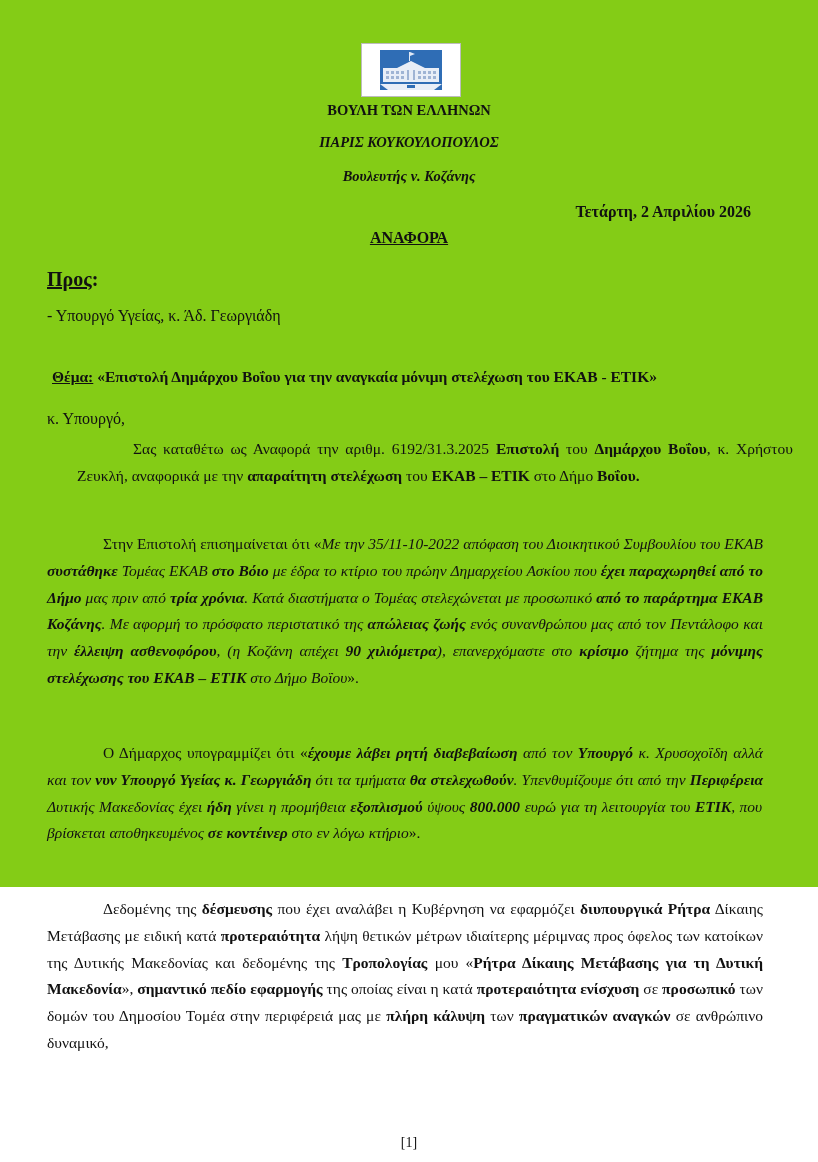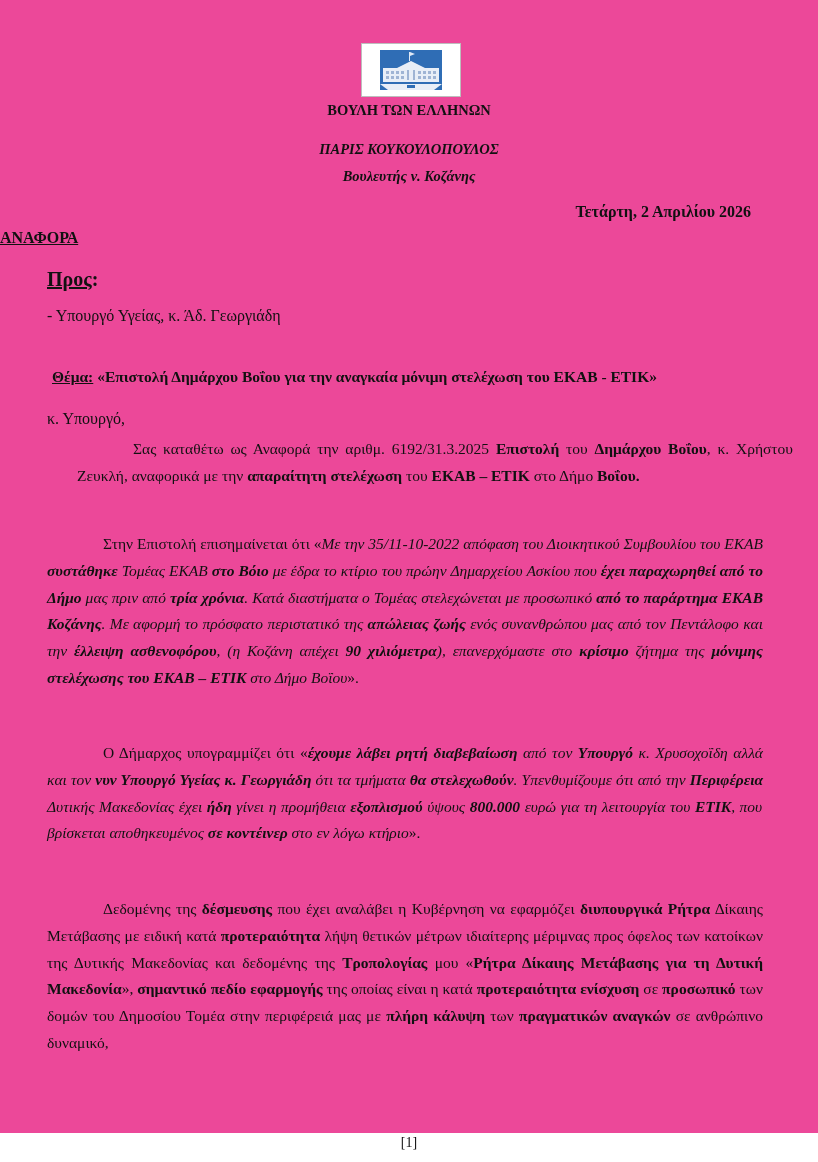--- a/index.html
+++ b/index.html
@@ -1,23 +1,23 @@
 <!DOCTYPE html>
 <html><head>
 <meta charset="utf-8">
 <style>
   html, body { margin: 0; padding: 0; background: #ffffff; }
   body { width: 818px; height: 1162px; position: relative; overflow: hidden; color: #111; }
-  .page { position: absolute; left: 0; top: 0; width: 818px; height: 1133px; background: #ec4899; }
+  .page { position: absolute; left: 0; top: 0; width: 818px; height: 887px; background: #84cc16; }
   .logo { position: absolute; left: 361px; top: 43px; width: 98px; height: 52px; border: 1px solid #bdbdbd; background: #fff; }
   .logo svg { display: block; }
   .hdr { position: absolute; left: 0; width: 818px; text-align: center; font-family: "Liberation Serif", serif; font-size: 14.5px; font-weight: bold; line-height: 22px; }
   .hdr.i { font-style: italic; }
   .date { position: absolute; right: 67px; top: 203px; font-family: "Liberation Serif", serif; font-weight: bold; font-size: 16px; }
-  .title { position: absolute; left: 0; width: 818px; top: 229px; text-align: left; font-family: "Liberation Serif", serif; font-weight: bold; font-size: 16px; text-decoration: underline; }
+  .title { position: absolute; left: 0; width: 818px; top: 229px; text-align: center; font-family: "Liberation Serif", serif; font-weight: bold; font-size: 16px; text-decoration: underline; }
   .pros { position: absolute; left: 47px; top: 268px; font-family: "Liberation Serif", serif; font-weight: bold; font-size: 20px; }
   .pros u { text-decoration: underline; }
   .recip { position: absolute; left: 47px; top: 307px; font-family: "Liberation Serif", serif; font-size: 16px; }
   .subject { position: absolute; left: 52px; top: 356px; font-family: "Liberation Serif", serif; font-weight: bold; font-size: 15.5px; margin-top: 12px; }
   .subject u { text-decoration: underline; }
   .greet { position: absolute; left: 47px; top: 410px; font-family: "Liberation Serif", serif; font-size: 16px; }
   .body { position: absolute; left: 47px; width: 716px; font-family: "Liberation Serif", serif; font-size: 15.5px; line-height: 26.8px; text-align: justify; }
   .body p { margin: 0; text-indent: 56px; }
   .p1 { top: 436px; margin-left: 30px; }
   .p2 { top: 531px; }
@@ -56,21 +56,21 @@
           <rect x="71" y="32" width="3" height="3"></rect>
         <rect x="45" y="26" width="2" height="10"></rect>
           <rect x="51" y="26" width="2" height="10"></rect>
       </g>
       <polygon points="18,40 80,40 72,46 26,46" fill="#e8eef7"></polygon>
       <rect x="45" y="41" width="8" height="3" fill="#2f6db5"></rect>
     </svg>
   </div>
 
   <div class="hdr" style="top:99px;">ΒΟΥΛΗ ΤΩΝ ΕΛΛΗΝΩΝ</div>
-  <div class="hdr i" style="top:138px;">ΠΑΡΙΣ ΚΟΥΚΟΥΛΟΠΟΥΛΟΣ</div>
+  <div class="hdr i" style="top:131px;">ΠΑΡΙΣ ΚΟΥΚΟΥΛΟΠΟΥΛΟΣ</div>
   <div class="hdr i" style="top:165px;">Βουλευτής ν. Κοζάνης</div>
 
   <div class="date">Τετάρτη, 2 Απριλίου 2026</div>
   <div class="title">ΑΝΑΦΟΡΑ</div>
 
   <div class="pros"><u>Προς</u><span>:</span></div>
   <div class="recip">- Υπουργό Υγείας, κ. Άδ. Γεωργιάδη</div>
 
   <div class="subject"><u>Θέμα:</u> <span>«Επιστολή Δημάρχου Βοΐου για την αναγκαία μόνιμη στελέχωση του ΕΚΑΒ - ΕΤΙΚ»</span></div>
 

